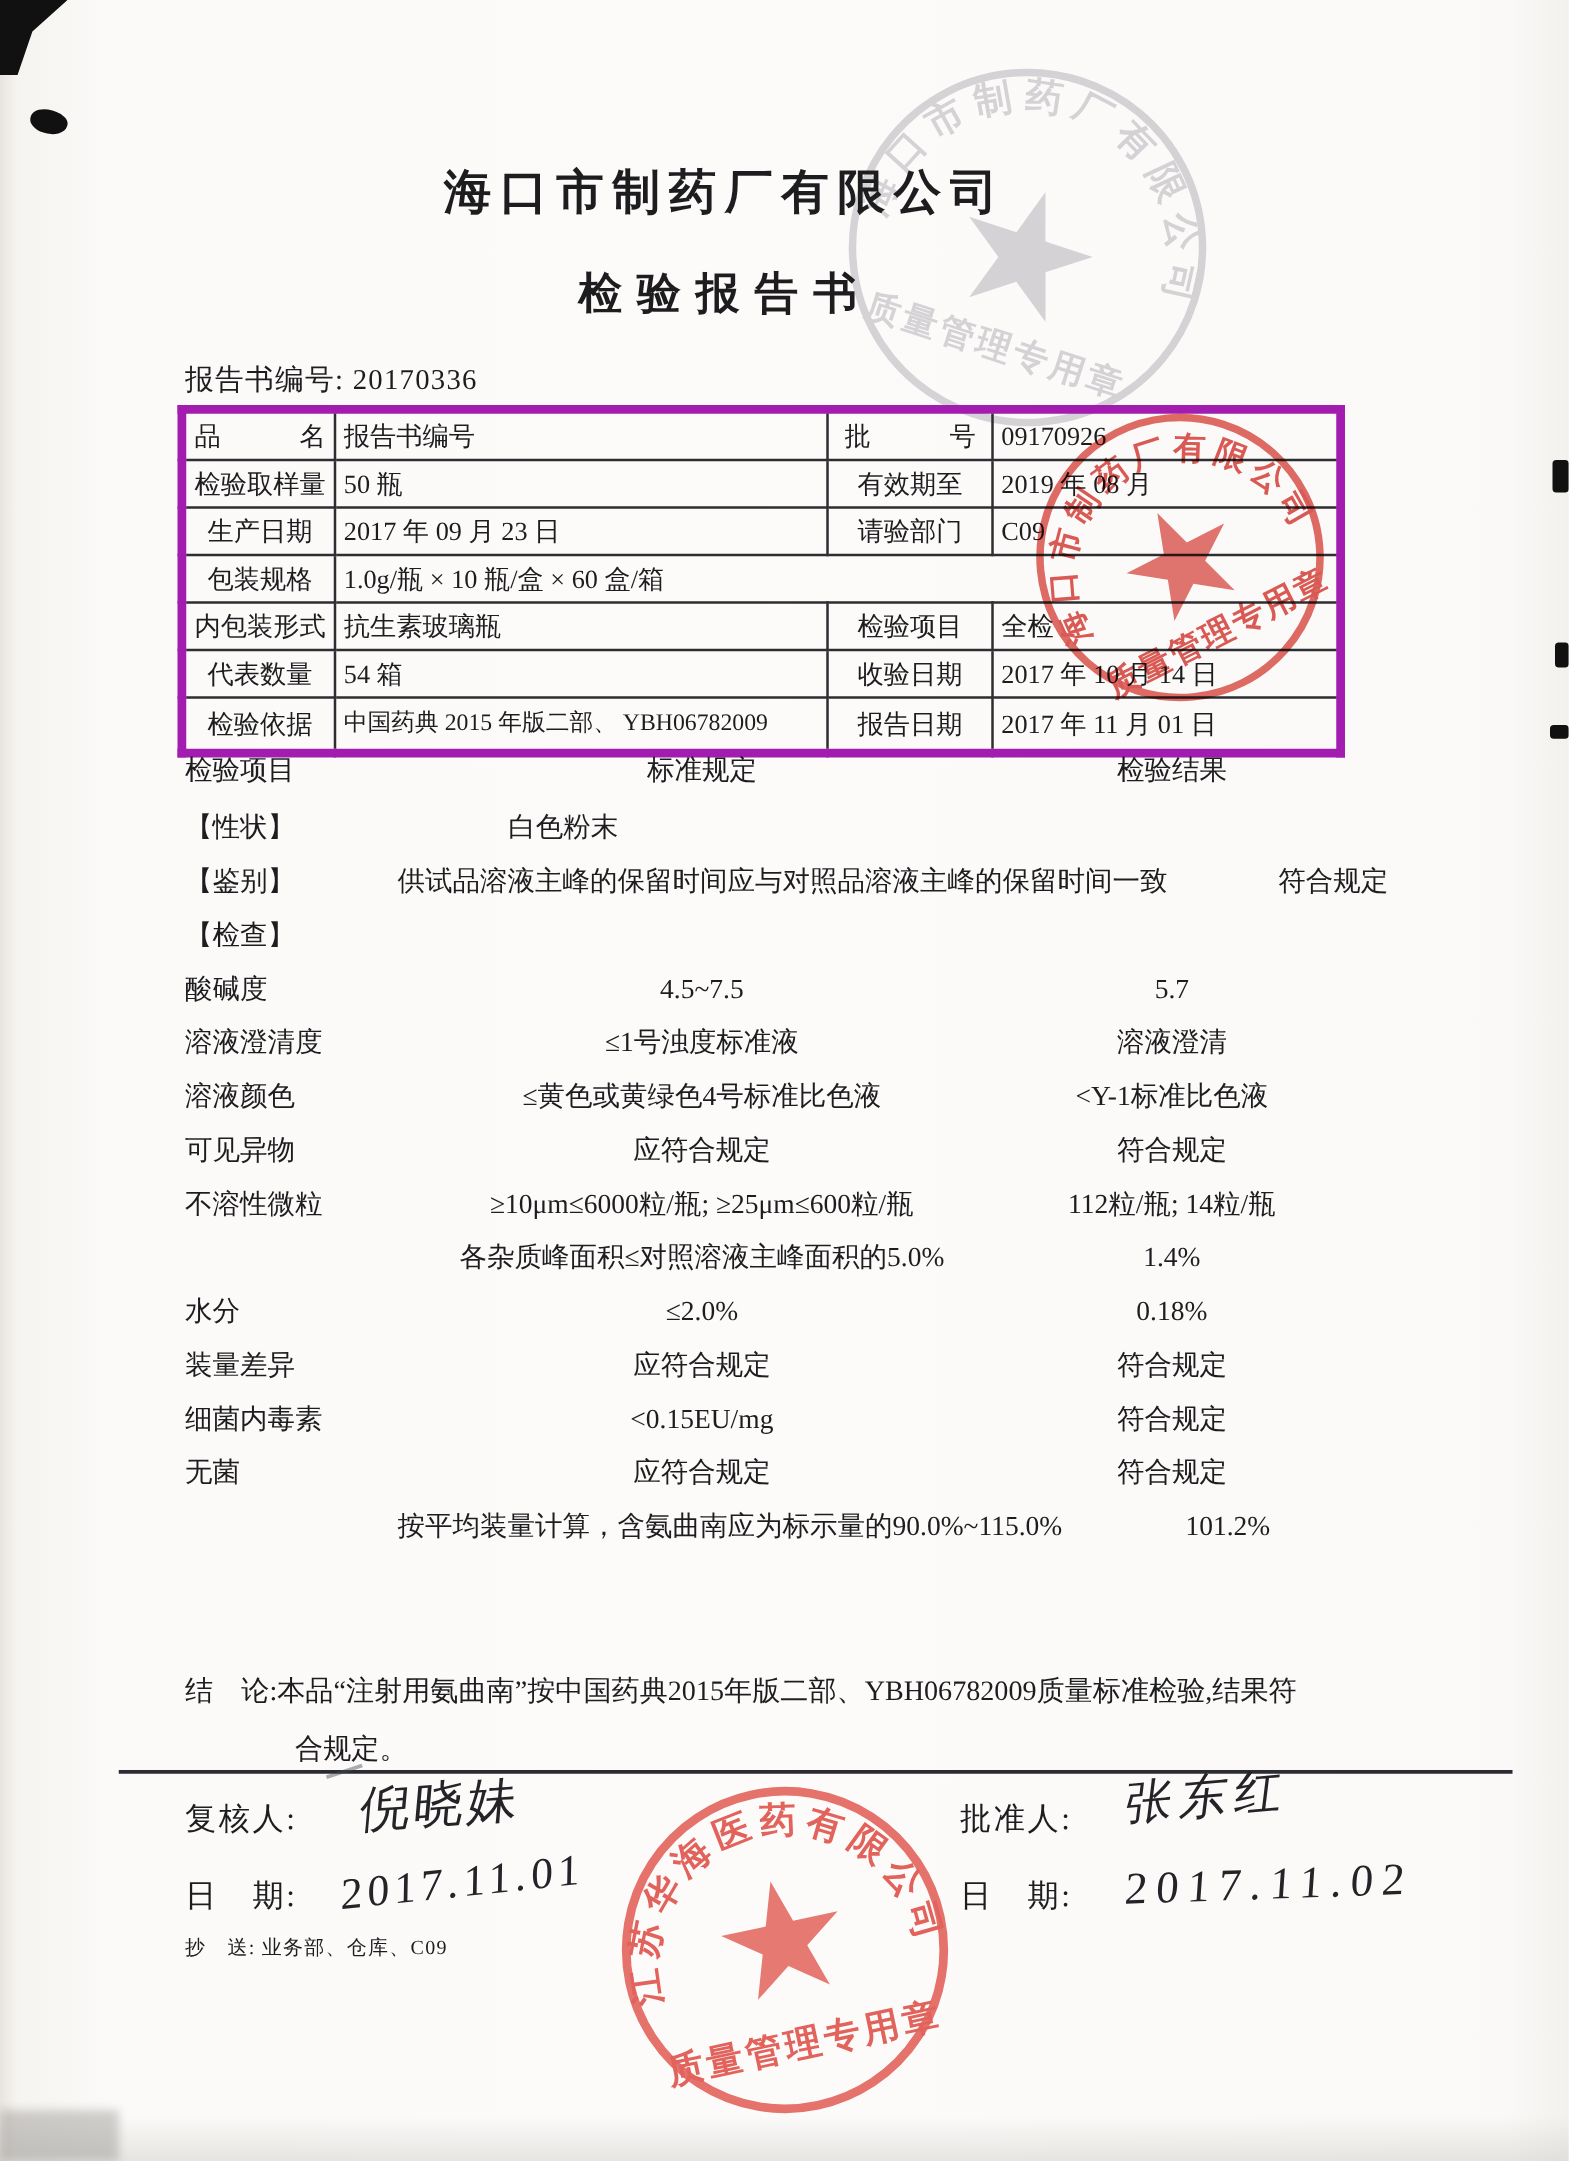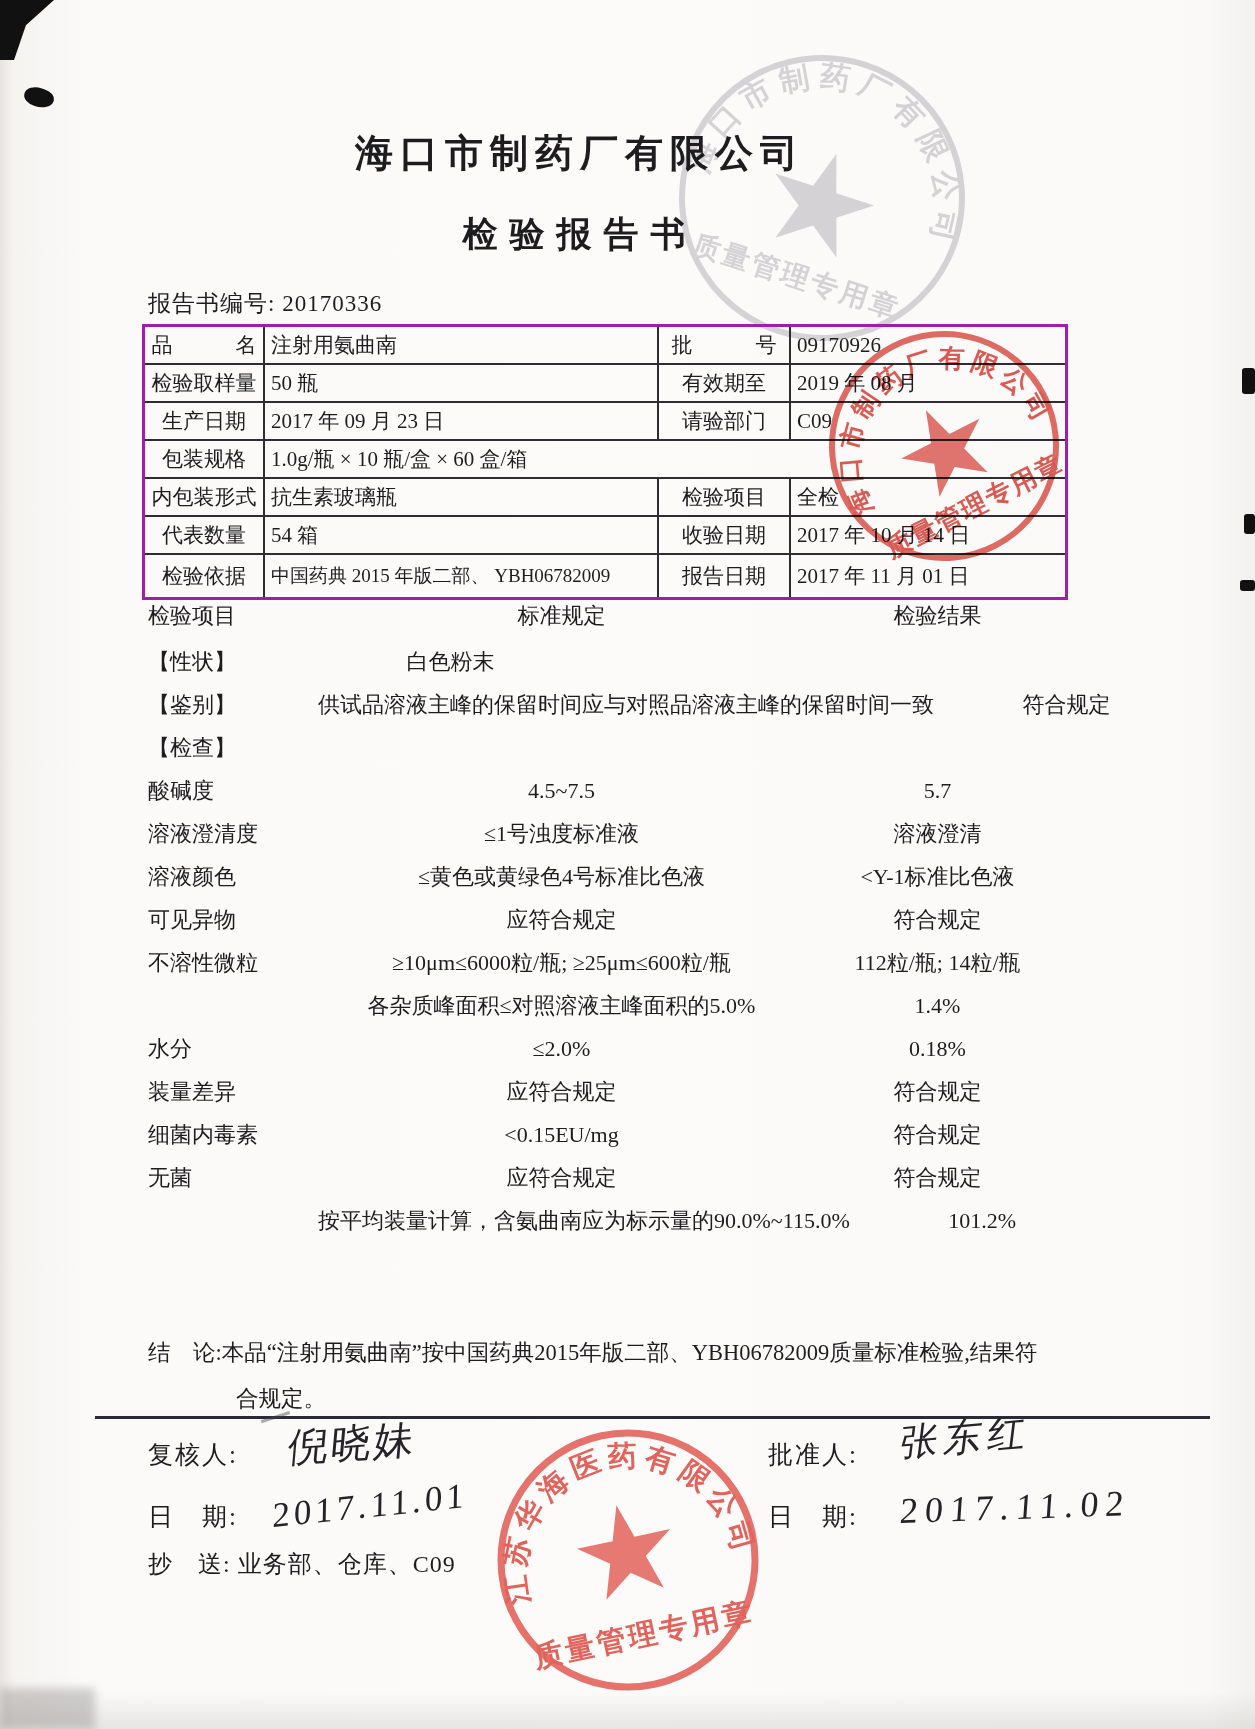--- a/index.html
+++ b/index.html
@@ -12,21 +12,21 @@
   .abs{position:absolute;}
   
   .title-block{left:0;top:128px;width:1160px;text-align:center;z-index:2;}
   .company-title{font-size:38px;font-weight:600;letter-spacing:7px;}
   .doc-title{font-size:35px;font-weight:600;letter-spacing:12px;margin-top:32px;}
   .report-no{left:148px;top:288px;font-size:23px;z-index:2;letter-spacing:1px;}
   
   table.info{left:142px;top:324px;width:890px;border-collapse:collapse;z-index:2;
     font-size:21px;table-layout:fixed;}
   table.info td{border:2px solid #2e2e32;height:36px;padding:0 6px;overflow:visible;white-space:nowrap;}
-  table.info{border:3px solid #a21caf;position:absolute;}
+  table.info{border:7px solid #a21caf;position:absolute;}
   td.lab{text-align:center;padding:0 2px;}
   td.val{text-align:left;padding-left:9px;}
   .c1{width:106px;} .c2{width:380px;} .c3{width:118px;} .c4{width:262px;}
   td.basis{font-size:19px;line-height:20px;white-space:pre-line;margin-top:20px;}
   
   .results{left:140px;top:592px;width:930px;z-index:2;font-size:22px;}
   .res-row{display:flex;align-items:center;height:43px;}
   .res-head{height:48px;font-size:22px;}
   .res-item{width:170px;padding-left:8px;white-space:nowrap;flex:0 0 auto;}
   .res-std{flex:1 1 auto;text-align:center;white-space:nowrap;overflow:visible;}
@@ -35,21 +35,21 @@
   .conclusion{left:148px;top:1330px;width:980px;font-size:22.5px;line-height:46px;z-index:2;}
   .conclusion .line2{margin-left:88px;}
   .hr-line{left:95px;top:1416px;width:1115px;height:3px;background:#2b2b33;z-index:2;}
   
   .ft-label{font-size:25px;z-index:2;letter-spacing:2px;}
   .hand{font-family:"Liberation Serif",serif;color:#232328;z-index:3;}
   .sig1{left:288px;top:1416px;font-size:40px;transform:rotate(-4deg) skewX(-9deg);letter-spacing:3px;}
   .date1{left:272px;top:1486px;font-size:35px;transform:rotate(-6deg) skewX(-7deg);letter-spacing:4px;}
   .sig2{left:900px;top:1412px;font-size:38px;transform:rotate(-5deg) skewX(-12deg);letter-spacing:6px;}
   .date2{left:900px;top:1486px;font-size:36px;transform:rotate(-2deg) skewX(-6deg);letter-spacing:7px;}
-  .cc-line{left:148px;top:1548px;font-size:24px;z-index:2;letter-spacing:1px;}
+  .cc-line{left:148px;top:1548px;font-size:16px;z-index:2;letter-spacing:1px;}
   
   .stamp{z-index:6;pointer-events:none;mix-blend-mode:multiply;}
   .stamp svg{display:block;}
   .stamp-top{left:672px;top:48px;transform:rotate(18deg);opacity:.34;z-index:1;}
   .stamp-haikou{left:824px;top:326px;transform:rotate(-27deg);opacity:.88;}
   .stamp-jiangsu{left:492px;top:1424px;transform:rotate(-12deg);opacity:.85;}
   
   .artifact{background:#111;z-index:8;}
   .a-corner{left:0;top:0;width:54px;height:60px;clip-path:polygon(0 0,100% 0,48% 42%,26% 100%,0 100%);}
   .a-blob{left:24px;top:88px;width:30px;height:19px;border-radius:50% 40% 55% 45%;transform:rotate(18deg);}
@@ -69,21 +69,21 @@
 </div>
 <div class="abs report-no">
   <span>报告书编号:</span>
   <span>20170336</span>
 </div>
 
 <table class="info">
   <tbody>
       <tr>
     <td class="lab c1">品　　　名</td>
-    <td class="val c2">注射用氨曲南</td>
+    <td class="val c2">报告书编号</td>
     <td class="lab c3">批　　　号</td>
     <td class="val c4">09170926</td>
   </tr>
   <tr>
     <td class="lab">检验取样量</td>
     <td class="val">50 瓶</td>
     <td class="lab">有效期至</td>
     <td class="val">2019 年 08 月</td>
   </tr>
   <tr>

